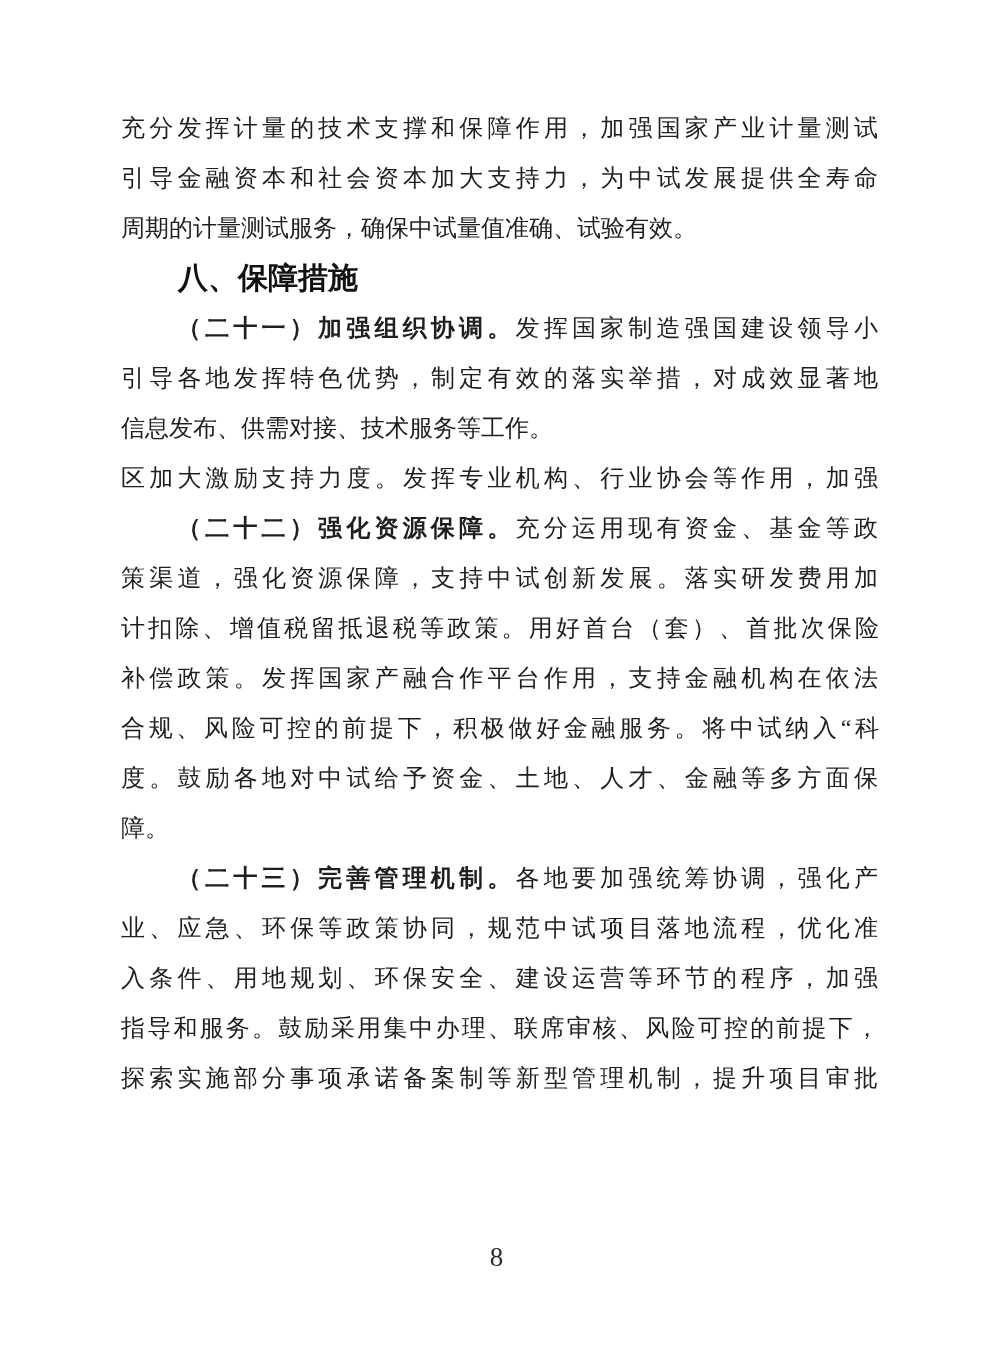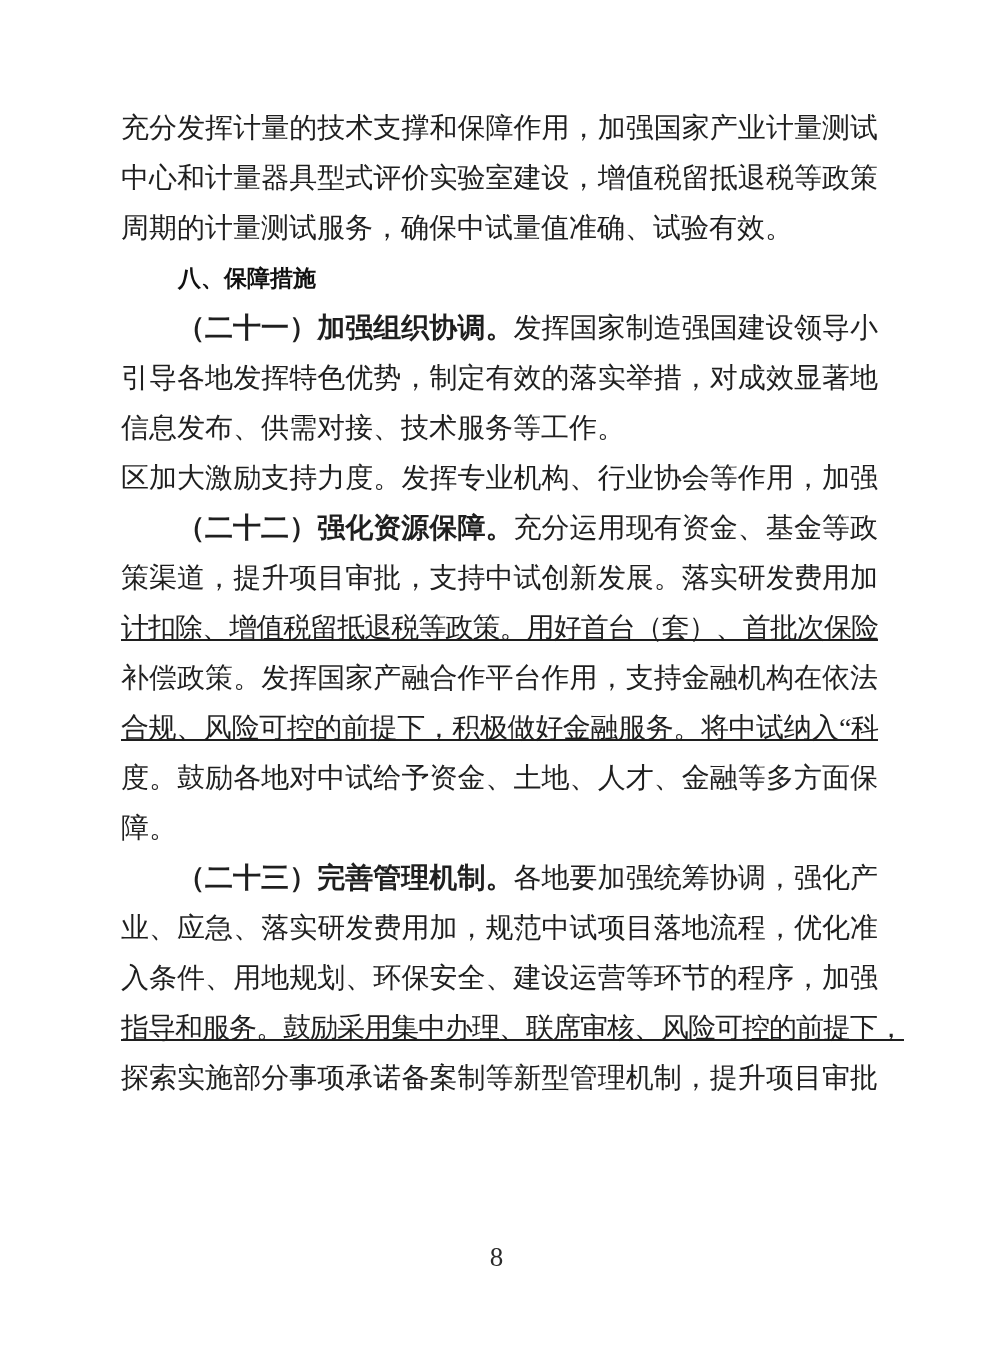--- a/index.html
+++ b/index.html
@@ -17,47 +17,46 @@
   }
   .textblock {
     position: absolute;
     left: 121px;
     top: 103px;
     width: 757px;
   }
   .line {
     height: 50px;
     line-height: 50px;
-    font-size: 28px;
+    font-size: 24px;
     color: #1f1f1f;
     white-space: nowrap;
     text-align: justify;
     text-align-last: justify;
     font-family: "Liberation Serif", serif;
     -webkit-font-smoothing: antialiased;
   }
   .line.last {
     text-align: center;
     text-align-last: left;
   }
   .line.ind {
     text-indent: 56px;
     font-family: Liberation Serif, serif;
   }
   .line.tight {
     letter-spacing: -1px;
-    text-decoration: underline;
   }
   .line .b {
     font-weight: bold;
   }
   .heading {
     height: 50px;
     line-height: 50px;
-    font-size: 23px;
+    font-size: 30px;
     color: #111111;
     font-weight: bold;
     font-family: "Liberation Sans", sans-serif;
     text-indent: 57px;
     text-align: center;
     text-align-last: left;
     white-space: nowrap;
   }
   .pageno {
     position: absolute;
@@ -71,40 +70,40 @@
     font-family: "Liberation Serif", serif;
   }
 </style>
 </head>
 <body>
 
 <div class="page">
   <div class="textblock">
 
     <div class="line">充分发挥计量的技术支撑和保障作用，加强国家产业计量测试</div>
-    <div class="line">中心和计量器具型式评价实验室建设，增值税留抵退税等政策</div>
+    <div class="line">引导金融资本和社会资本加大支持力，为中试发展提供全寿命</div>
     <div class="line last">周期的计量测试服务，确保中试量值准确、试验有效。</div>
 
     <div class="heading">八、保障措施</div>
 
     <div class="line ind"><span class="b">（二十一）加强组织协调。</span><span>发挥国家制造强国建设领导小</span></div>
     <div class="line">引导各地发挥特色优势，制定有效的落实举措，对成效显著地</div>
     <div class="line last">信息发布、供需对接、技术服务等工作。</div>
     <div class="line">区加大激励支持力度。发挥专业机构、行业协会等作用，加强</div>
 
     <div class="line ind"><span class="b">（二十二）强化资源保障。</span><span>充分运用现有资金、基金等政</span></div>
-    <div class="line">策渠道，提升项目审批，支持中试创新发展。落实研发费用加</div>
+    <div class="line">策渠道，强化资源保障，支持中试创新发展。落实研发费用加</div>
     <div class="line tight">计扣除、增值税留抵退税等政策。用好首台（套）、首批次保险</div>
     <div class="line">补偿政策。发挥国家产融合作平台作用，支持金融机构在依法</div>
     <div class="line tight">合规、风险可控的前提下，积极做好金融服务。将中试纳入“科</div>
     <div class="line">度。鼓励各地对中试给予资金、土地、人才、金融等多方面保</div>
     <div class="line last">障。</div>
 
     <div class="line ind"><span class="b">（二十三）完善管理机制。</span><span>各地要加强统筹协调，强化产</span></div>
-    <div class="line">业、应急、落实研发费用加，规范中试项目落地流程，优化准</div>
+    <div class="line">业、应急、环保等政策协同，规范中试项目落地流程，优化准</div>
     <div class="line">入条件、用地规划、环保安全、建设运营等环节的程序，加强</div>
     <div class="line tight">指导和服务。鼓励采用集中办理、联席审核、风险可控的前提下，</div>
     <div class="line">探索实施部分事项承诺备案制等新型管理机制，提升项目审批</div>
 
   </div>
 
   <div class="pageno">8</div>
 </div>
 
 </body></html>

